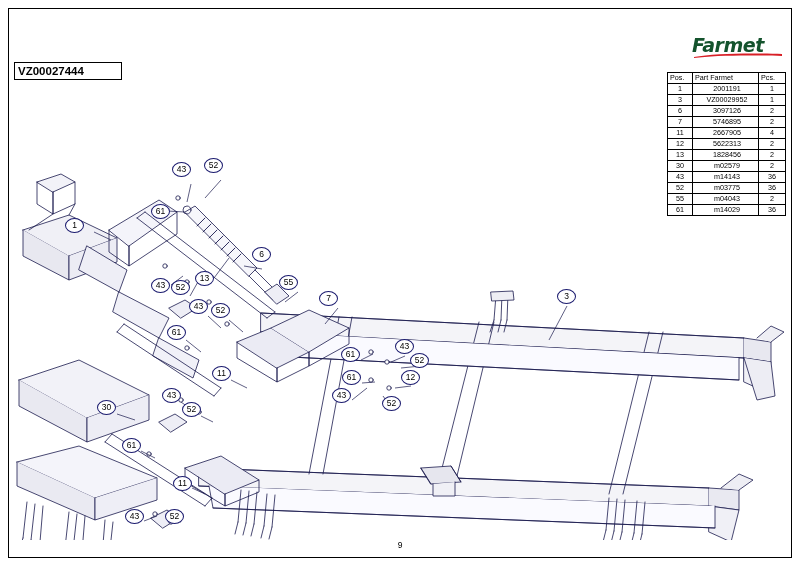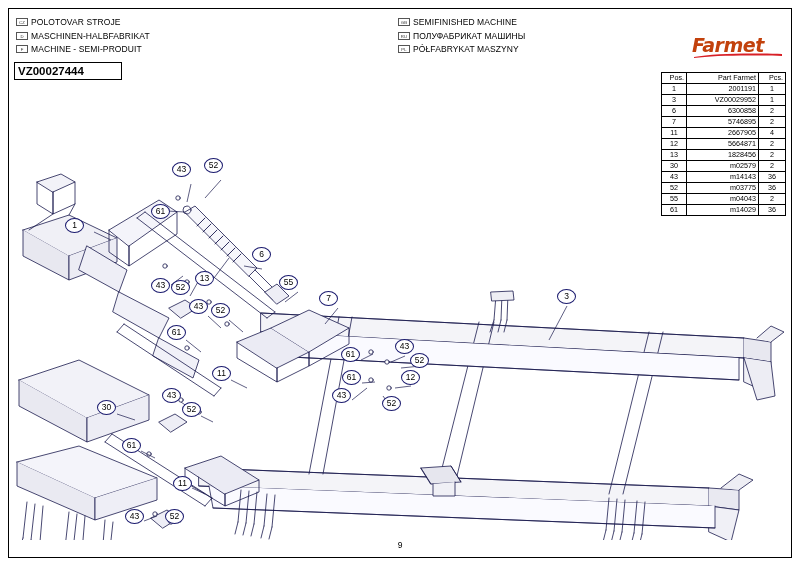--- a/index.html
+++ b/index.html
@@ -72,21 +72,21 @@
   .logo {
     position: absolute;
     right: 16px; top: 34px;
     width: 92px; height: 26px;
   }
   .logo-text {
     font-family: "DejaVu Sans", sans-serif;
     font-size: 19px;
     font-weight: bold;
     font-style: italic;
-    color: #c2410c;
+    color: #14532d;
     letter-spacing: -0.5px;
     line-height: 22px;
   }
   .logo-swoosh {
     position: absolute;
     left: 2px; top: 19px;
     width: 88px; height: 5px;
   }
 
   
@@ -95,26 +95,26 @@
     right: 14px; top: 72px;
     border-collapse: collapse;
     font-size: 7.2px;
   }
   .parts-table td, .parts-table th {
     border: 0.5px solid #000;
     padding: 0 2px;
     height: 10px;
     line-height: 10px;
     font-weight: normal;
-    text-align: right;
+    text-align: left;
     white-space: nowrap;
   }
   .parts-table th { font-size: 7.2px; }
   .parts-table td.c-pos { width: 20px; text-align: center; }
-  .parts-table td.c-pn { width: 58px; text-align: right; padding-left: 11px; margin-top: 29px; }
+  .parts-table td.c-pn { width: 58px; text-align: center; padding-left: 5px; margin-top: 29px; }
   .parts-table td.c-pcs { width: 22px; text-align: center; }
   .parts-table th.c-pos { width: 20px; }
   .parts-table th.c-pn { width: 58px; }
   .parts-table th.c-pcs { width: 22px; }
 
   
   .drawing {
     position: absolute;
     left: 9px; top: 70px;
     width: 782px; height: 470px;
@@ -142,43 +142,21 @@
     text-align: center;
     font-size: 8.5px;
   }
 </style>
 </head>
 <body>
 
 <div class="page">
   <div class="frame"></div>
 
-  <div class="lang-col col1">
-    <div class="lang-row">
-      <span class="flag"><span>CZ</span></span><span>POLOTOVAR STROJE</span>
-    </div>
-    <div class="lang-row">
-      <span class="flag"><span>D</span></span><span>MASCHINEN-HALBFABRIKAT</span>
-    </div>
-    <div class="lang-row">
-      <span class="flag"><span>F</span></span><span>MACHINE - SEMI-PRODUIT</span>
-    </div>
-  </div>
-
-  <div class="lang-col col2">
-    <div class="lang-row">
-      <span class="flag"><span>GB</span></span><span>SEMIFINISHED MACHINE</span>
-    </div>
-    <div class="lang-row">
-      <span class="flag"><span>RU</span></span><span>ПОЛУФАБРИКАТ МАШИНЫ</span>
-    </div>
-    <div class="lang-row">
-      <span class="flag"><span>PL</span></span><span>PÓŁFABRYKAT MASZYNY</span>
-    </div>
-  </div>
+
 
   <div class="title-box">VZ00027444</div>
 
   <div class="logo">
     <div class="logo-text">Farmet</div>
     <svg class="logo-swoosh" viewBox="0 0 88 5">
       <path d="M0 4 C20 0, 60 0, 88 1 L88 3 C60 2, 20 2, 0 5 Z" fill="#d81f26"></path>
     </svg>
   </div>
 
@@ -196,36 +174,36 @@
           <td class="c-pn">2001191</td>
           <td class="c-pcs">1</td>
         </tr>
       <tr>
           <td class="c-pos">3</td>
           <td class="c-pn">VZ00029952</td>
           <td class="c-pcs">1</td>
         </tr>
       <tr>
           <td class="c-pos">6</td>
-          <td class="c-pn">6300858</td>
+          <td class="c-pn">3097126</td>
           <td class="c-pcs">2</td>
         </tr>
       <tr>
           <td class="c-pos">7</td>
           <td class="c-pn">5746895</td>
           <td class="c-pcs">2</td>
         </tr>
       <tr>
           <td class="c-pos">11</td>
           <td class="c-pn">2667905</td>
           <td class="c-pcs">4</td>
         </tr>
       <tr>
           <td class="c-pos">12</td>
-          <td class="c-pn">5664871</td>
+          <td class="c-pn">5622313</td>
           <td class="c-pcs">2</td>
         </tr>
       <tr>
           <td class="c-pos">13</td>
           <td class="c-pn">1828456</td>
           <td class="c-pcs">2</td>
         </tr>
       <tr>
           <td class="c-pos">30</td>
           <td class="c-pn">m02579</td>

